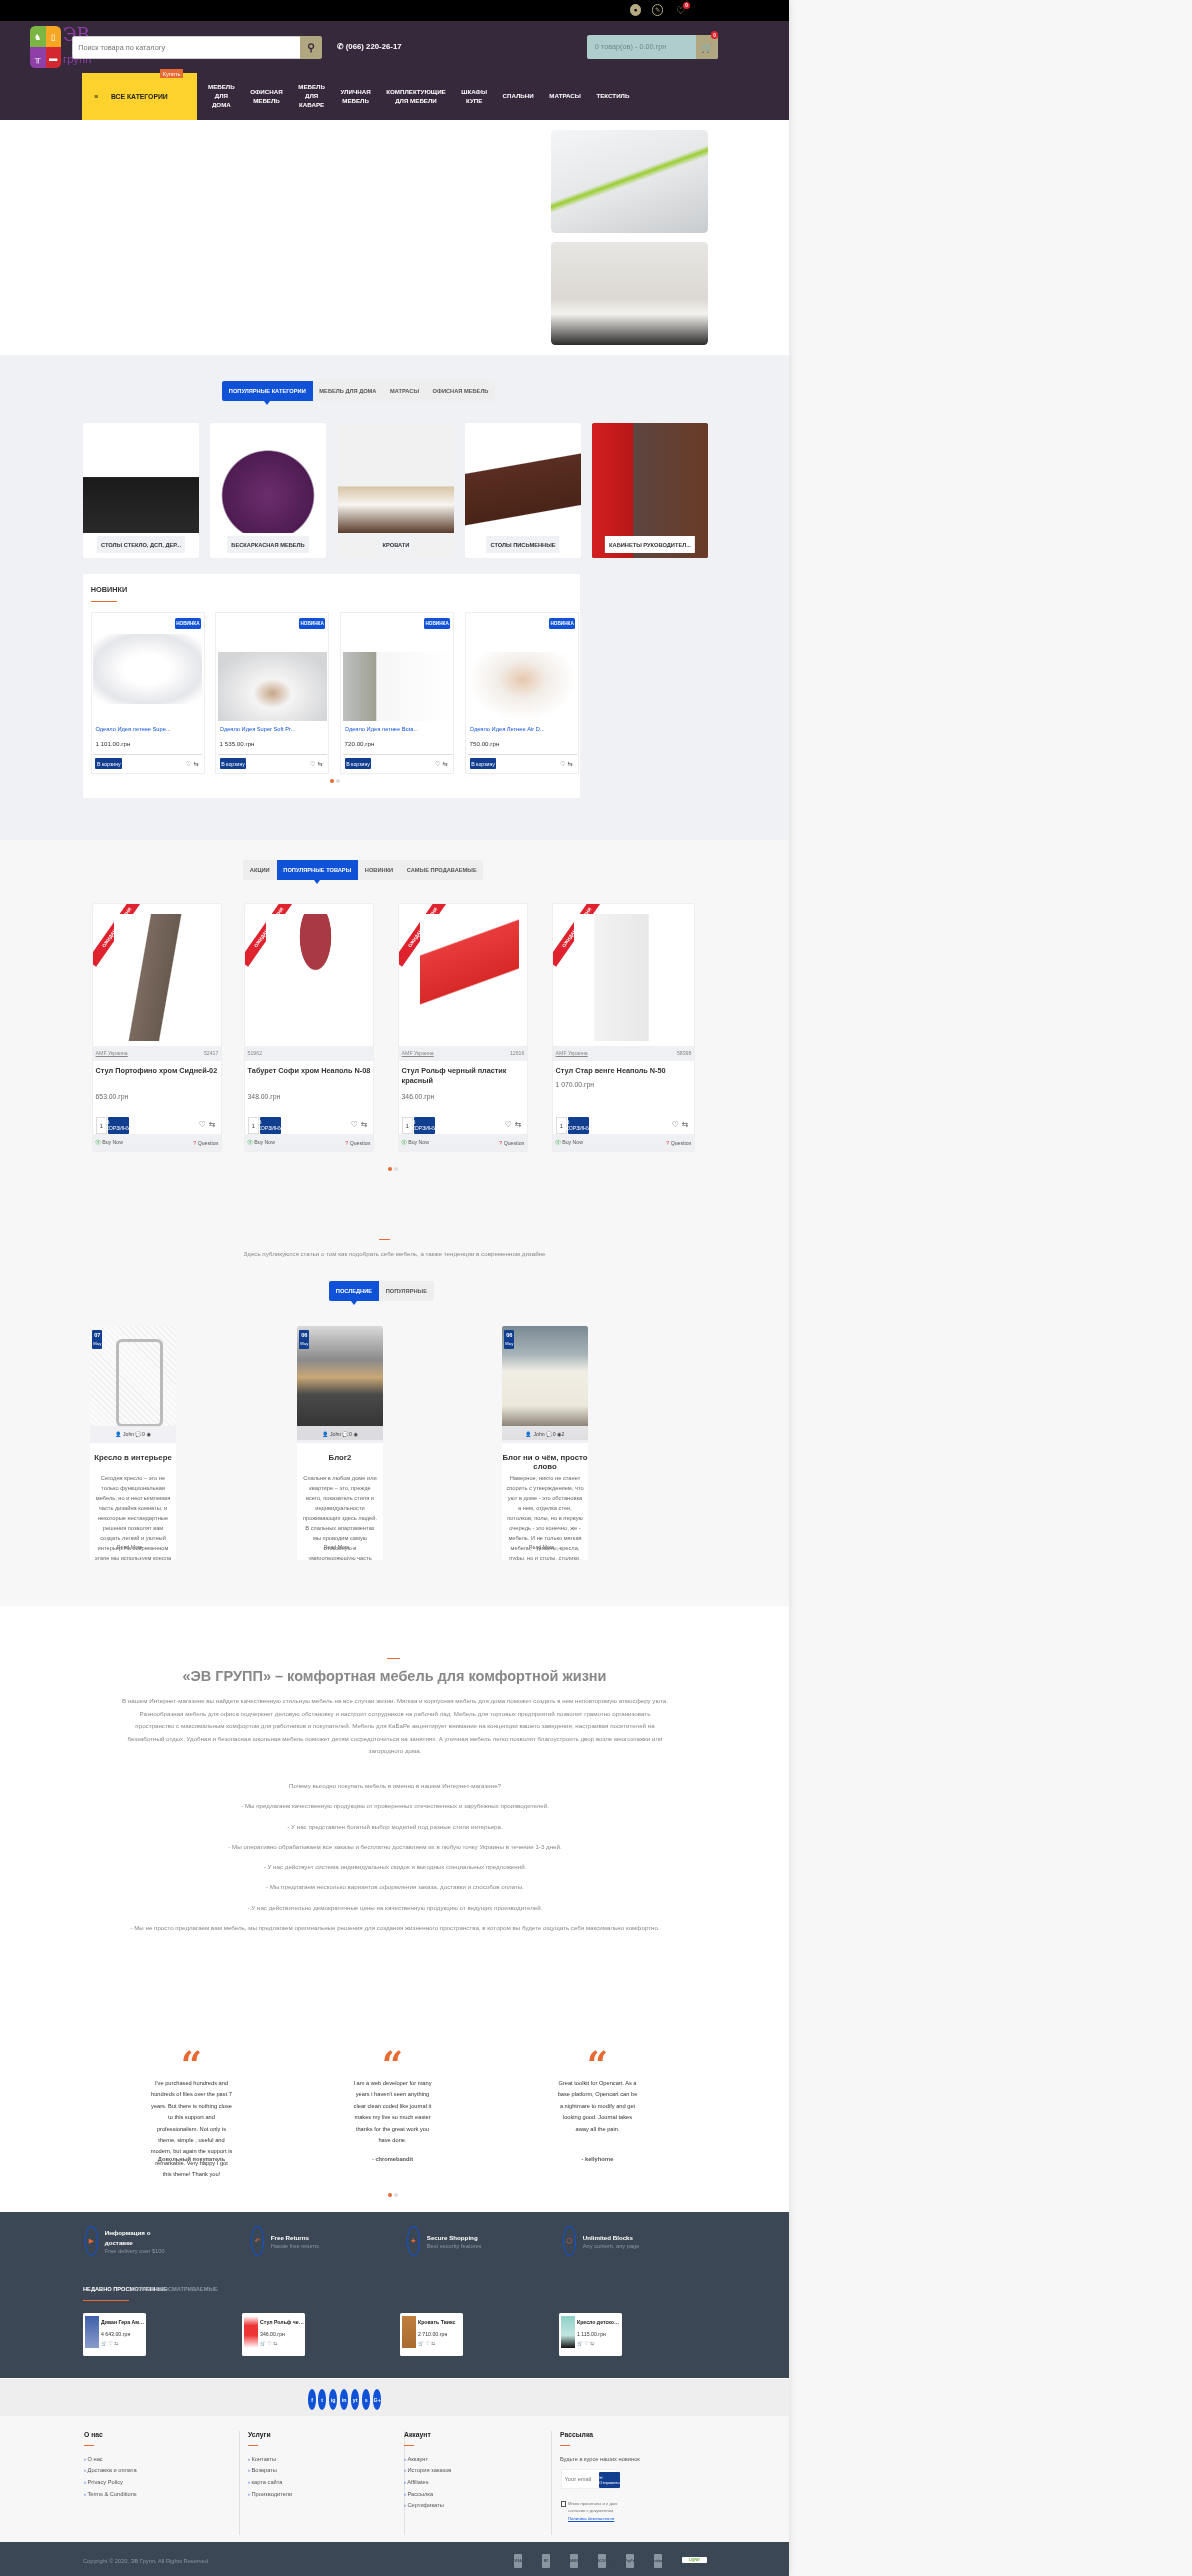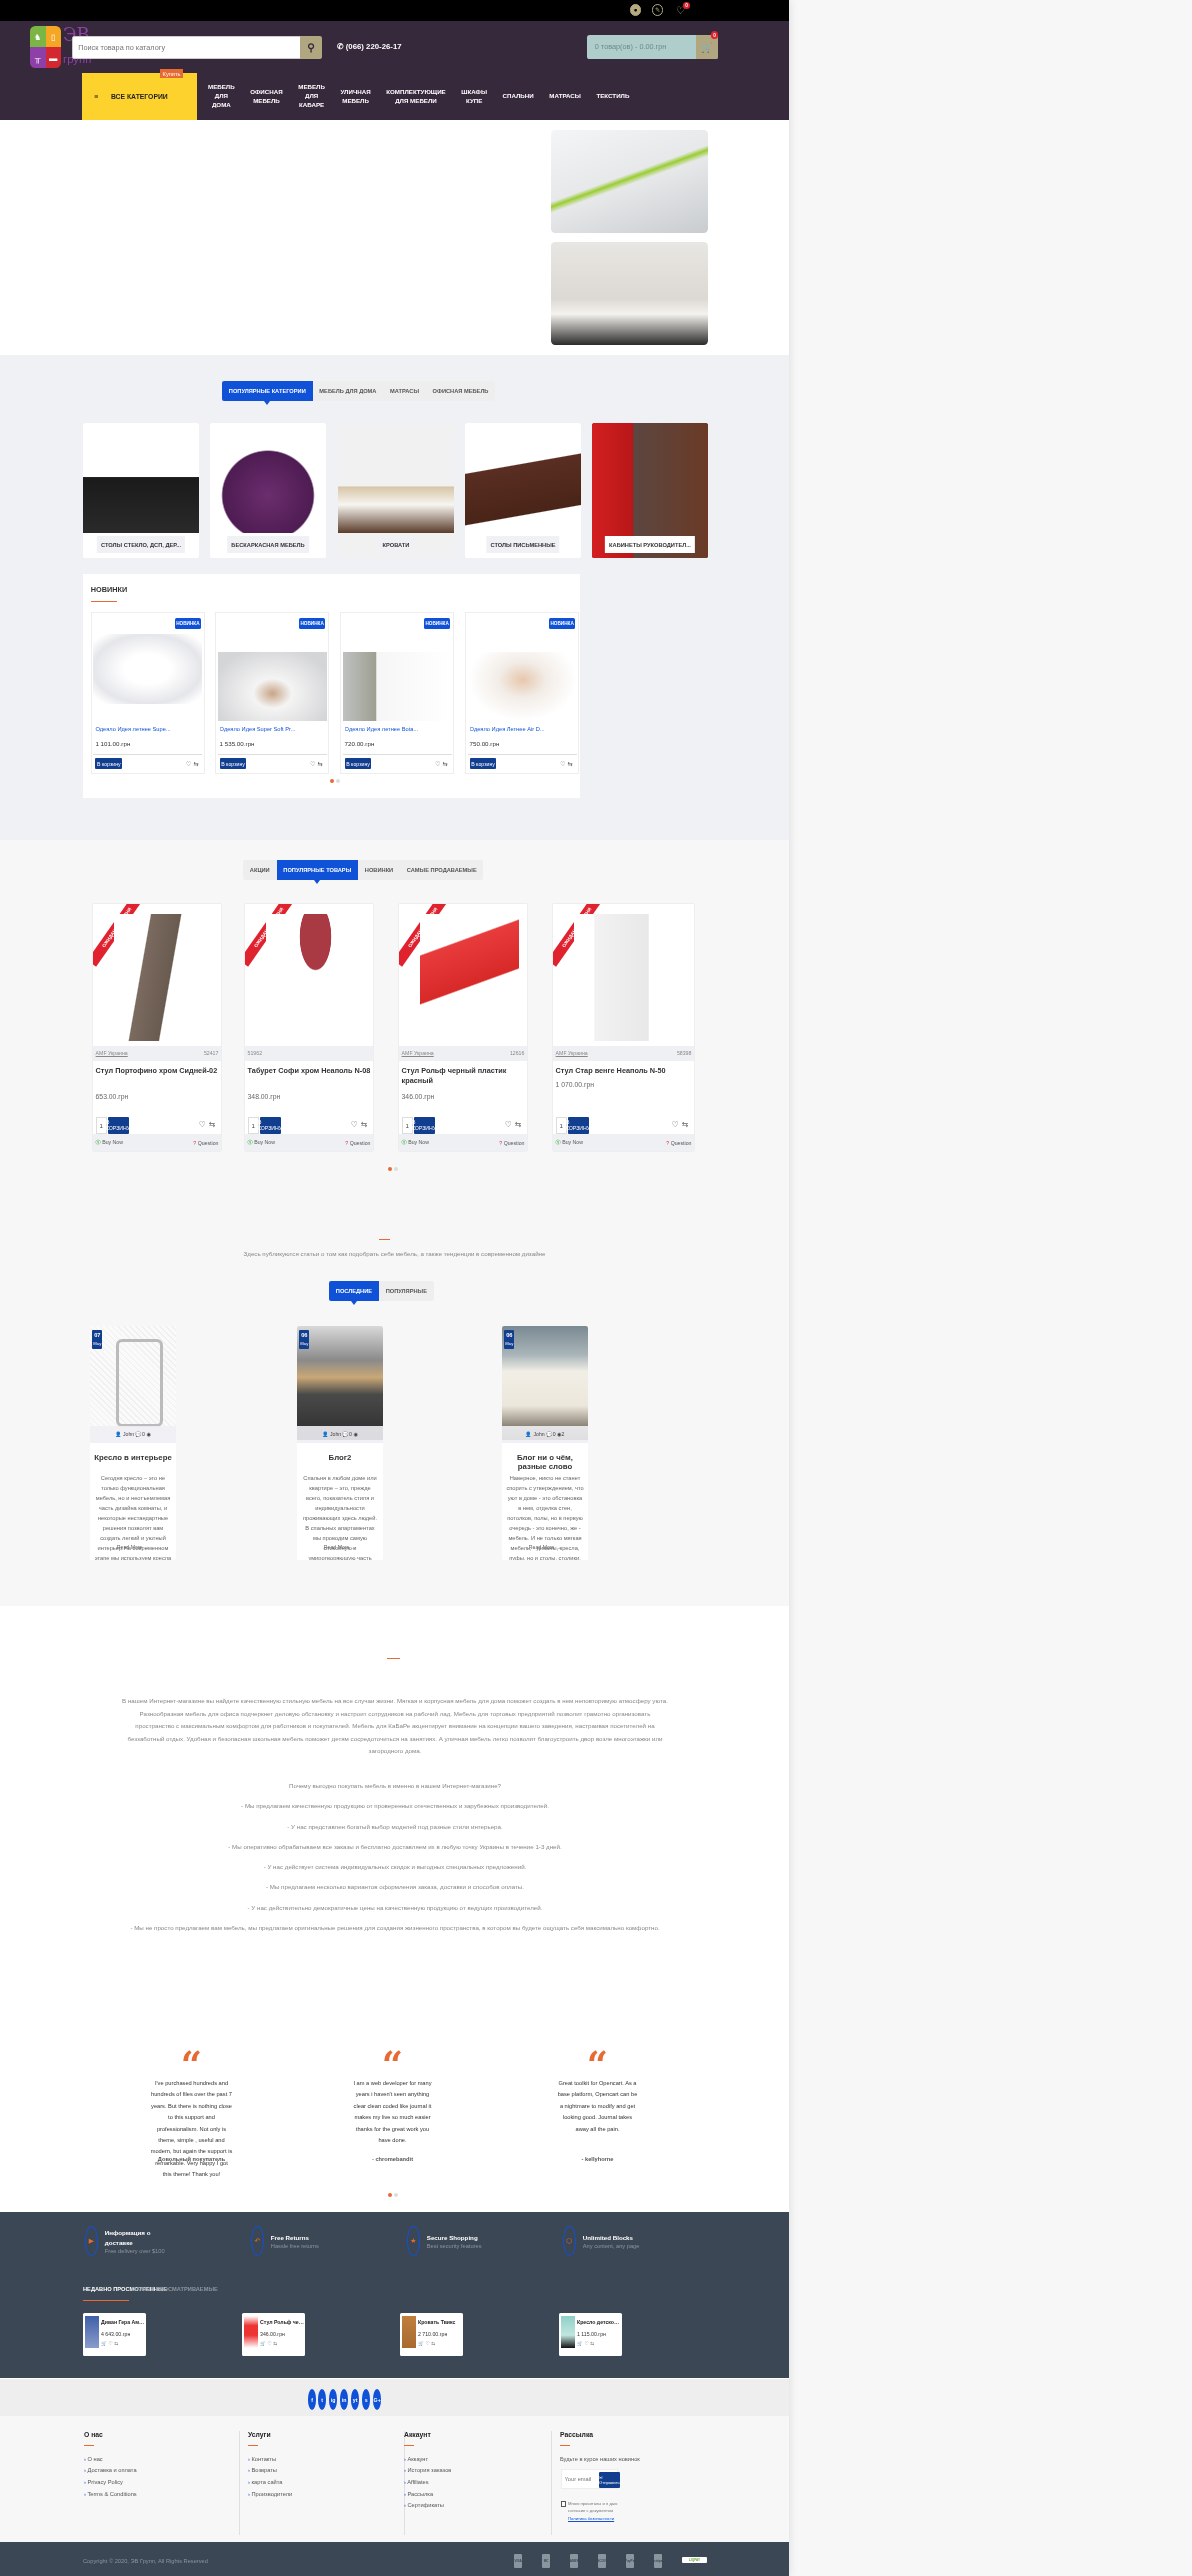--- a/index.html
+++ b/index.html
@@ -347,26 +347,27 @@
   <div class="date"><span>06</span><small>May</small></div>
   <div class="art-meta"><span>👤</span>&nbsp;<span>John</span>&nbsp;<span>💬</span><span>0</span>&nbsp;<span>◉</span><span></span></div>
   <div class="art-title">Блог2</div>
   <div class="art-text">Спальня в любом доме или квартире – это, прежде всего, показатель стиля и индивидуальности проживающих здесь людей. В спальных апартаментах мы проводим самую спокойную и умиротворяющую часть своей жизни. Поэтому так важно уделить особое внимание диз..</div>
   <div class="art-more">Read More →</div>
 </div>
 <div class="art" style="left:502px;width:86px">
   <div class="art-img" style="background:linear-gradient(180deg,#7a8a92 0%,#a8b4b8 25%,#f1eee6 40%,#ece7db 70%,#4a3e33 100%)"></div>
   <div class="date"><span>06</span><small>May</small></div>
   <div class="art-meta"><span>👤</span>&nbsp;<span>John</span>&nbsp;<span>💬</span><span>0</span>&nbsp;<span>◉</span><span>2</span></div>
-  <div class="art-title">Блог ни о чём, разные слово</div>
+  <div class="art-title">Блог ни о чём, просто слово</div>
   <div class="art-text">Наверное, никто не станет спорить с утверждением, что уют в доме - это обстановка в нем, отделка стен, потолков, полы, но в первую очередь - это конечно, же - мебель. И не только мягкая мебель, - диваны, кресла, пуфы, но и столы, столики, полки, тум..</div>
   <div class="art-more">Read More →</div>
 </div>
 
 <div class="underline" style="left:387px;top:1658px;width:12.5px"></div>
+<div class="sec-title" style="top:1668px;font-size:14.5px;color:#888">«ЭВ ГРУПП» – комфортная мебель для комфортной жизни</div>
 <div class="why" style="top:1695px">В нашем Интернет-магазине вы найдете качественную стильную мебель на все случаи жизни. Мягкая и корпусная мебель для дома поможет создать в нем неповторимую атмосферу уюта. Разнообразная мебель для офиса подчеркнет деловую обстановку и настроит сотрудников на рабочий лад. Мебель для торговых предприятий позволит грамотно организовать пространство с максимальным комфортом для работников и покупателей. Мебель для КаБаРе акцентирует внимание на концепции вашего заведения, настраивая посетителей на беззаботный отдых. Удобная и безопасная школьная мебель поможет детям сосредоточиться на занятиях. А уличная мебель легко позволит благоустроить двор возле многоэтажки или загородного дома.</div>
 <div class="why" style="top:1780px">Почему выгодно покупать мебель в именно в нашем Интернет-магазине?</div>
 <div class="why" style="top:1800px">- Мы предлагаем качественную продукцию от проверенных отечественных и зарубежных производителей.</div>
 <div class="why" style="top:1821px">- У нас представлен богатый выбор моделей под разные стили интерьера.</div>
 <div class="why" style="top:1841px">- Мы оперативно обрабатываем все заказы и бесплатно доставляем их в любую точку Украины в течение 1-3 дней.</div>
 <div class="why" style="top:1861px">- У нас действует система индивидуальных скидок и выгодных специальных предложений.</div>
 <div class="why" style="top:1881px">- Мы предлагаем несколько вариантов оформления заказа, доставки и способов оплаты.</div>
 <div class="why" style="top:1902px">- У нас действительно демократичные цены на качественную продукцию от ведущих производителей.</div>
 <div class="why" style="top:1922px">- Мы не просто предлагаем вам мебель, мы предлагаем оригинальные решения для создания жизненного пространства, в котором вы будете ощущать себя максимально комфортно.</div>
 

